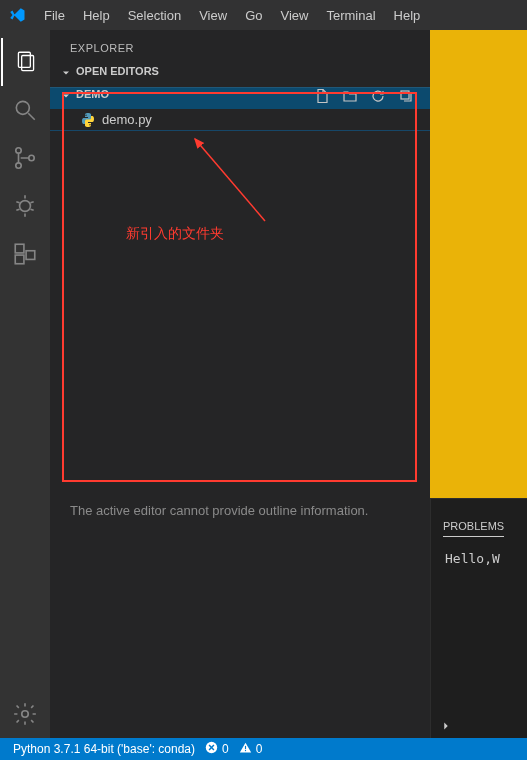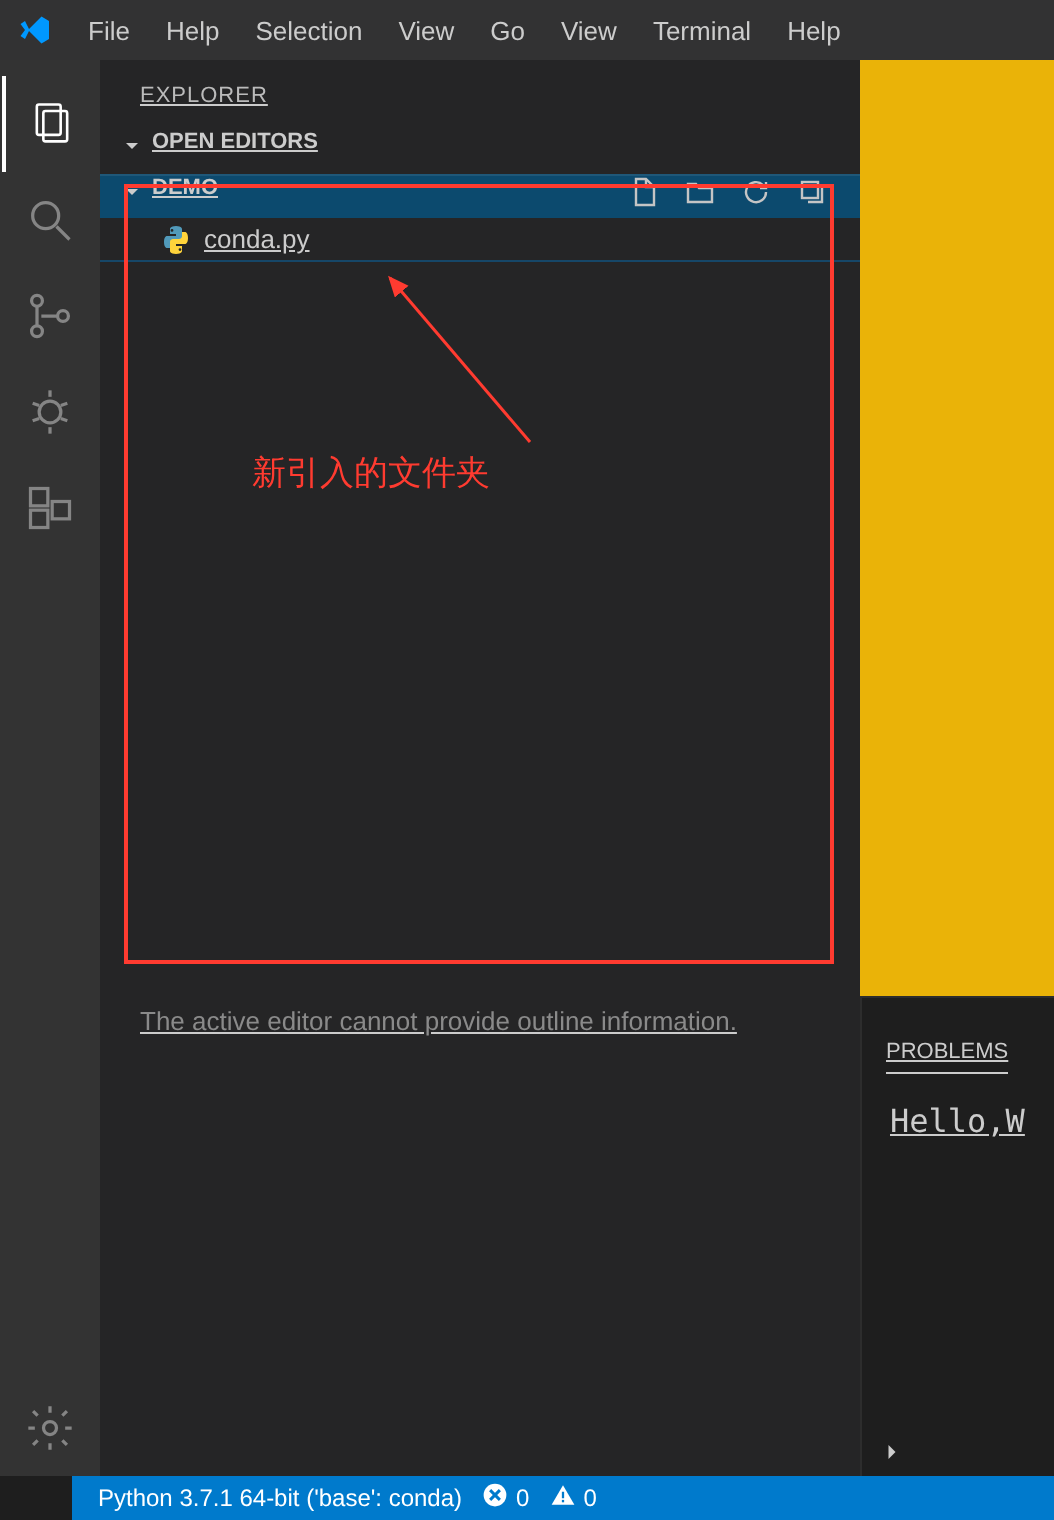--- a/index.html
+++ b/index.html
@@ -14,21 +14,21 @@
 
 .titlebar {
   height: 30px; background: #323233;
   display: flex; align-items: center;
   padding: 0 8px; color: #cccccc;
 }
 .app-icon { width: 18px; height: 18px; margin-right: 10px; }
 .menu { display: flex; gap: 2px; }
 .menu-item { padding: 4px 8px; cursor: default; font-size: 13px; }
 
-.body-row { display: flex; height: 708px; text-decoration: underline; }
+.body-row { display: flex; height: 708px; }
 
 
 .activitybar {
   width: 50px; background: #333333;
   display: flex; flex-direction: column; align-items: center;
   padding-top: 8px;
 }
 .activity-btn {
   width: 48px; height: 48px;
   display: flex; align-items: center; justify-content: center;
@@ -77,21 +77,21 @@
 
 
 .red-box {
   position: absolute;
   left: 12px; top: 5px;
   width: 355px; height: 390px;
   border: 2px solid #ff3b30; pointer-events: none;
 }
 .red-label {
   position: absolute; top: 138px; left: 76px;
-  color: #ff3b30; font-size: 17px;
+  color: #ff3b30; font-size: 14px;
   font-family: "SimSun","宋体",serif;
   pointer-events: none;
 }
 .red-arrow {
   position: absolute; left: 135px; top: 44px;
   pointer-events: none;
 }
 
 
 .editor-area {
@@ -103,33 +103,32 @@
   height: 240px; background: #1e1e1e;
   border-top: 1px solid #2d2d2d;
   border-left: 1px solid #2d2d2d;
   display: flex; flex-direction: column;
 }
 .panel-tabs {
   height: 30px; display: flex; align-items: center;
   padding: 0 12px; color: #cccccc; font-size: 11px;
 }
 .panel-tab { padding: 4px 0; border-bottom: 1px solid #cccccc; }
-.panel-content { padding: 10px 14px; color: #cccccc; font-size: 16px; font-family: Consolas, monospace; }
+.panel-content { padding: 10px 14px; color: #cccccc; font-size: 13px; font-family: Consolas, monospace; }
 .panel-footer {
   height: 22px; margin-top: auto;
   display: flex; align-items: center; justify-content: flex-start;
   padding: 0 8px; color: #cccccc;
 }
 
 
 .statusbar {
   height: 22px; background: #007acc; color: #ffffff;
   display: flex; align-items: center; padding: 0 8px;
   font-size: 12px;
-  margin-left: 36px;
 }
 .status-item { display: flex; align-items: center; gap: 4px; padding: 0 5px; cursor: pointer; }
 </style>
 </head>
 <body>
 
 <div class="titlebar">
   <span class="app-icon">
     <svg viewBox="0 0 24 24" width="18" height="18">
         <path fill="#0098ff" d="M17 3l5 3v12l-5 3-9-9 9-9zM3 8l3-2 3 6-3 6-3-2 3-4-3-4z"></path>
@@ -234,21 +233,21 @@
         </span>
       </div>
 
       <div class="file-item">
         <span class="file-icon">
           <svg viewBox="0 0 16 16" width="16" height="16">
               <path fill="#519aba" d="M8 1c-3 0-3 1.5-3 1.5V5h3v1H3.5S2 6 2 9s1.5 3 1.5 3H5v-2s0-1.5 1.5-1.5h3S11 8.5 11 7V2.5S11 1 8 1zM6 2.5a.7.7 0 1 1 0 1.4.7.7 0 0 1 0-1.4z"></path>
               <path fill="#ffd43b" d="M8 15c3 0 3-1.5 3-1.5V11H8v-1h4.5S14 10 14 7s-1.5-3-1.5-3H11v2s0 1.5-1.5 1.5h-3S5 7.5 5 9v4.5S5 15 8 15zm2-1.5a.7.7 0 1 1 0-1.4.7.7 0 0 1 0 1.4z"></path>
             </svg>
         </span>
-        <span>conda.py</span>
+        <span>demo.py</span>
       </div>
 
       <div style="height:360px"></div>
 
       <div class="red-box"></div>
       <svg class="red-arrow" width="100" height="100">
         <defs>
             <marker id="ah" markerWidth="8" markerHeight="8" refX="6" refY="3" orient="auto">
               <path d="M0,0 L7,3 L0,6 z" fill="#ff3b30"></path>
             </marker>

